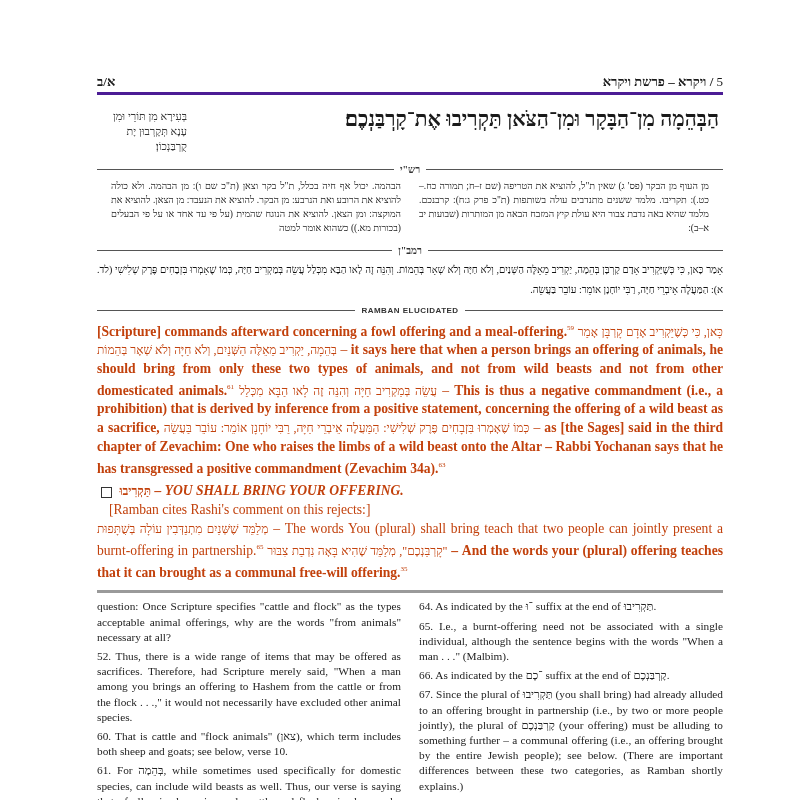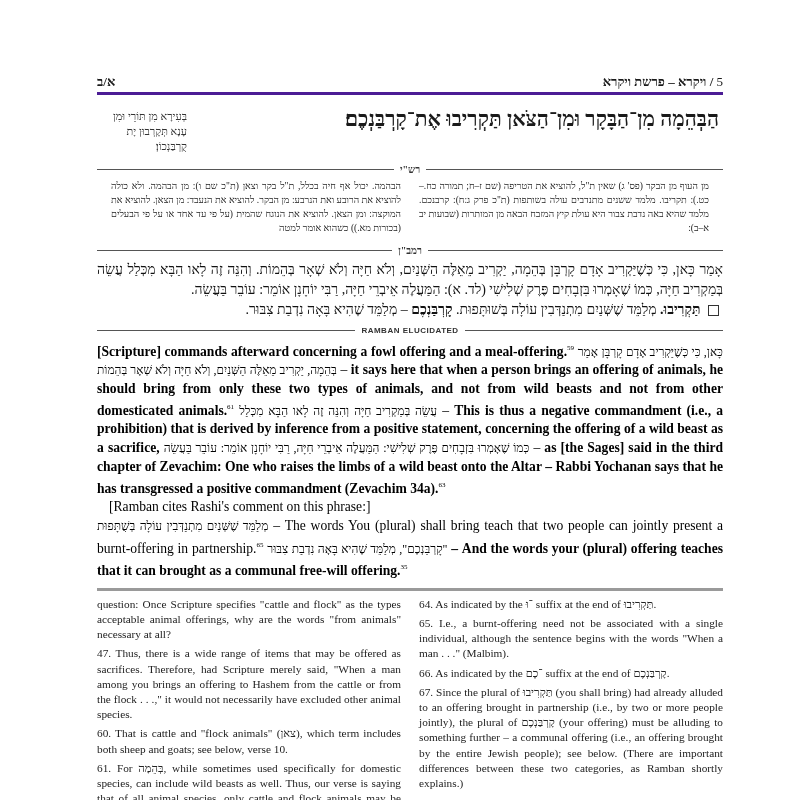--- a/index.html
+++ b/index.html
@@ -10,23 +10,23 @@
   .hdr .right { direction:rtl; font-weight:bold; }
   .hdr .right .pg { font-weight:normal; }
   .verse-row { display:flex; justify-content:space-between; align-items:flex-start; margin-top:12px; direction:rtl; }
   .verse { font-size:21px; direction:rtl; padding-right:4px;font-weight:bold; }
   .onkelos { font-size:11px; direction:rtl; text-align:right; line-height:15px; width:90px; color:#333; margin-top:2px;font-family:Liberation Serif, serif; }
   .divider { display:flex; align-items:center; font-size:10px; color:#333; margin:10px 0 4px; }
   .divider .line { flex:1; border-top:1px solid #555; height:0; }
   .divider .lbl { padding:0 6px; direction:rtl; font-weight:bold; }
   .rashi { display:flex; direction:rtl; gap:18px; font-size:9.5px; line-height:14px; padding:0 14px; color:#222; }
   .rashi .col { flex:1; text-align:justify; }
-  .ramban-heb { direction:rtl; font-size:14px; line-height:20px; text-align:justify; color:#111; }
+  .ramban-heb { direction:rtl; font-size:10px; line-height:20px; text-align:justify; color:#111; }
   .elucidated-lbl { font-size:8px; letter-spacing:0.5px; font-family:"Liberation Sans", sans-serif; }
-  .eng { font-size:13.6px; line-height:18.6px; text-align:justify; color:#000000; }
+  .eng { font-size:13.6px; line-height:18.6px; text-align:justify; color:#c2410c; }
   .eng b { font-weight:bold; }
   .eng .heb { direction:rtl; unicode-bidi:isolate; font-size:12px; }
   .eng .note { padding-left:12px; }
   .sep { border-top:3px solid #9a9a9a; margin:8px 0 6px; }
   .fn { display:flex; gap:18px; font-size:11.3px; line-height:15.2px; color:#222; }
   .fn .col { flex:1; text-align:justify; }
   .fn p { margin:0 0 4px 0; }
   .box { display:inline-block; width:9px; height:9px; border:1px solid #333; vertical-align:middle; margin:0 4px; }
   sup { font-size:7px; }
 </style>
@@ -59,62 +59,60 @@
   </div>
 
   <div class="divider">
     <div class="line"></div>
       <span class="lbl">רמב"ן</span>
       <div class="line"></div>
   </div>
 
   <div class="ramban-heb">
     <div>אָמַר כָּאן, כִּי כְּשֶׁיַּקְרִיב אָדָם קָרְבָּן בְּהֵמָה, יַקְרִיב מֵאֵלֶּה הַשְּׁנַיִם, וְלֹא חַיָּה וְלֹא שְׁאָר בְּהֵמוֹת. וְהִנֵּה זֶה לָאו הַבָּא מִכְּלַל עֲשֵׂה בְּמַקְרִיב חַיָּה, כְּמוֹ שֶׁאָמְרוּ בִּזְבָחִים פֶּרֶק שְׁלִישִׁי (לד. א): הַמַּעֲלֶה אֵיבְרֵי חַיָּה, רַבִּי יוֹחָנָן אוֹמֵר: עוֹבֵר בַּעֲשֵׂה.</div>
-    <div>
-      <span class="box"></span>
-      <b>תַּקְרִיבוּ.</b>
-      <span>מְלַמֵּד שֶׁשְּׁנַיִם מִתְנַדְּבִין עוֹלָה בְּשׁוּתָּפוּת.</span>
-      <b>קָרְבַּנְכֶם</b>
-      <span>– מְלַמֵּד שֶׁהִיא בָּאָה נִדְבַת צִבּוּר.</span>
-    </div>
   </div>
 
   <div class="divider" style="margin-top:6px">
     <div class="line"></div>
       <span class="lbl elucidated-lbl">RAMBAN ELUCIDATED</span>
       <div class="line"></div>
   </div>
 
   <div class="eng">
     <div>
       <b>[Scripture] commands afterward concerning a fowl offering and a meal-offering.</b><sup>59</sup>
       <span class="heb">אָמַר</span>
       <span class="heb">כָּאן, כִּי כְּשֶׁיַּקְרִיב אָדָם קָרְבָּן בְּהֵמָה, יַקְרִיב מֵאֵלֶּה הַשְּׁנַיִם, וְלֹא חַיָּה וְלֹא שְׁאָר בְּהֵמוֹת</span> –
       <b>it says here that when a person brings an offering of animals, he should bring from only these two types of animals, and not from wild beasts and not from other domesticated animals.</b><sup>61</sup>
       <span class="heb">וְהִנֵּה זֶה לָאו הַבָּא מִכְּלַל</span>
       <span class="heb">עֲשֵׂה בְּמַקְרִיב חַיָּה</span> –
       <b>This is thus a negative commandment (i.e., a prohibition) that is derived by inference from a positive statement, concerning the offering of a wild beast as a sacrifice,</b>
       <span class="heb">כְּמוֹ שֶׁאָמְרוּ בִּזְבָחִים פֶּרֶק שְׁלִישִׁי: הַמַּעֲלֶה אֵיבְרֵי חַיָּה, רַבִּי יוֹחָנָן אוֹמֵר: עוֹבֵר בַּעֲשֵׂה</span> –
       <b>as [the Sages] said in the third chapter of Zevachim: One who raises the limbs of a wild beast onto the Altar – Rabbi Yochanan says that he has transgressed a positive commandment (Zevachim 34a).</b><sup>63</sup>
     </div>
-    <div class="note">[Ramban cites Rashi's comment on this phrase:]</div>
+    <div style="margin-top:4px">
+      <span class="box"></span>
+      <b class="heb">תַּקְרִיבוּ</b>
+      <i><b>– YOU SHALL BRING YOUR OFFERING.</b></i>
+    </div>
+    <div class="note">[Ramban cites Rashi's comment on this rejects:]</div>
     <div>
       <span class="heb">מְלַמֵּד שֶׁשְּׁנַיִם מִתְנַדְּבִין עוֹלָה בְּשֻׁתָּפוּת</span>
       <span>– The words You (plural) shall bring teach that two people can jointly present a burnt-offering in partnership.</span><sup>65</sup>
       <span class="heb">"קָרְבַּנְכֶם", מְלַמֵּד שֶׁהִיא בָּאָה נִדְבַת צִבּוּר</span>
       <b>– And the words your (plural) offering teaches that it can brought as a communal free-will offering.</b><sup>35</sup>
     </div>
   </div>
 
   <div class="sep"></div>
 
   <div class="fn">
     <div class="col">
       <p>question: Once Scripture specifies "cattle and flock" as the types acceptable animal offerings, why are the words "from animals" necessary at all?</p>
-      <p>47. Thus, there is a wide range of items that may be offered as sacrifices. Therefore, had Scripture merely said, "When a man among you brings an offering to Hashem from the cattle or from the flock . . .," it would not necessarily have excluded other animal species.</p>
+      <p>52. Thus, there is a wide range of items that may be offered as sacrifices. Therefore, had Scripture merely said, "When a man among you brings an offering to Hashem from the cattle or from the flock . . .," it would not necessarily have excluded other animal species.</p>
       <p>60. That is cattle and "flock animals" (צאן), which term includes both sheep and goats; see below, verse 10.</p>
       <p>61. For בְּהֵמָה, while sometimes used specifically for domestic species, can include wild beasts as well. Thus, our verse is saying that of all animal species, only cattle and flock animals may be used for sacrifices.</p>
 
     </div>
     <div class="col">
       <p>64. As indicated by the ־וּ suffix at the end of תַּקְרִיבוּ.</p>
       <p>65. I.e., a burnt-offering need not be associated with a single individual, although the sentence begins with the words "When a man . . ." (Malbim).</p>
       <p>66. As indicated by the ־כֶם suffix at the end of קָרְבַּנְכֶם.</p>
       <p>67. Since the plural of תַּקְרִיבוּ (you shall bring) had already alluded to an offering brought in partnership (i.e., by two or more people jointly), the plural of קָרְבַּנְכֶם (your offering) must be alluding to something further – a communal offering (i.e., an offering brought by the entire Jewish people); see below. (There are important differences between these two categories, as Ramban shortly explains.)</p>
 

